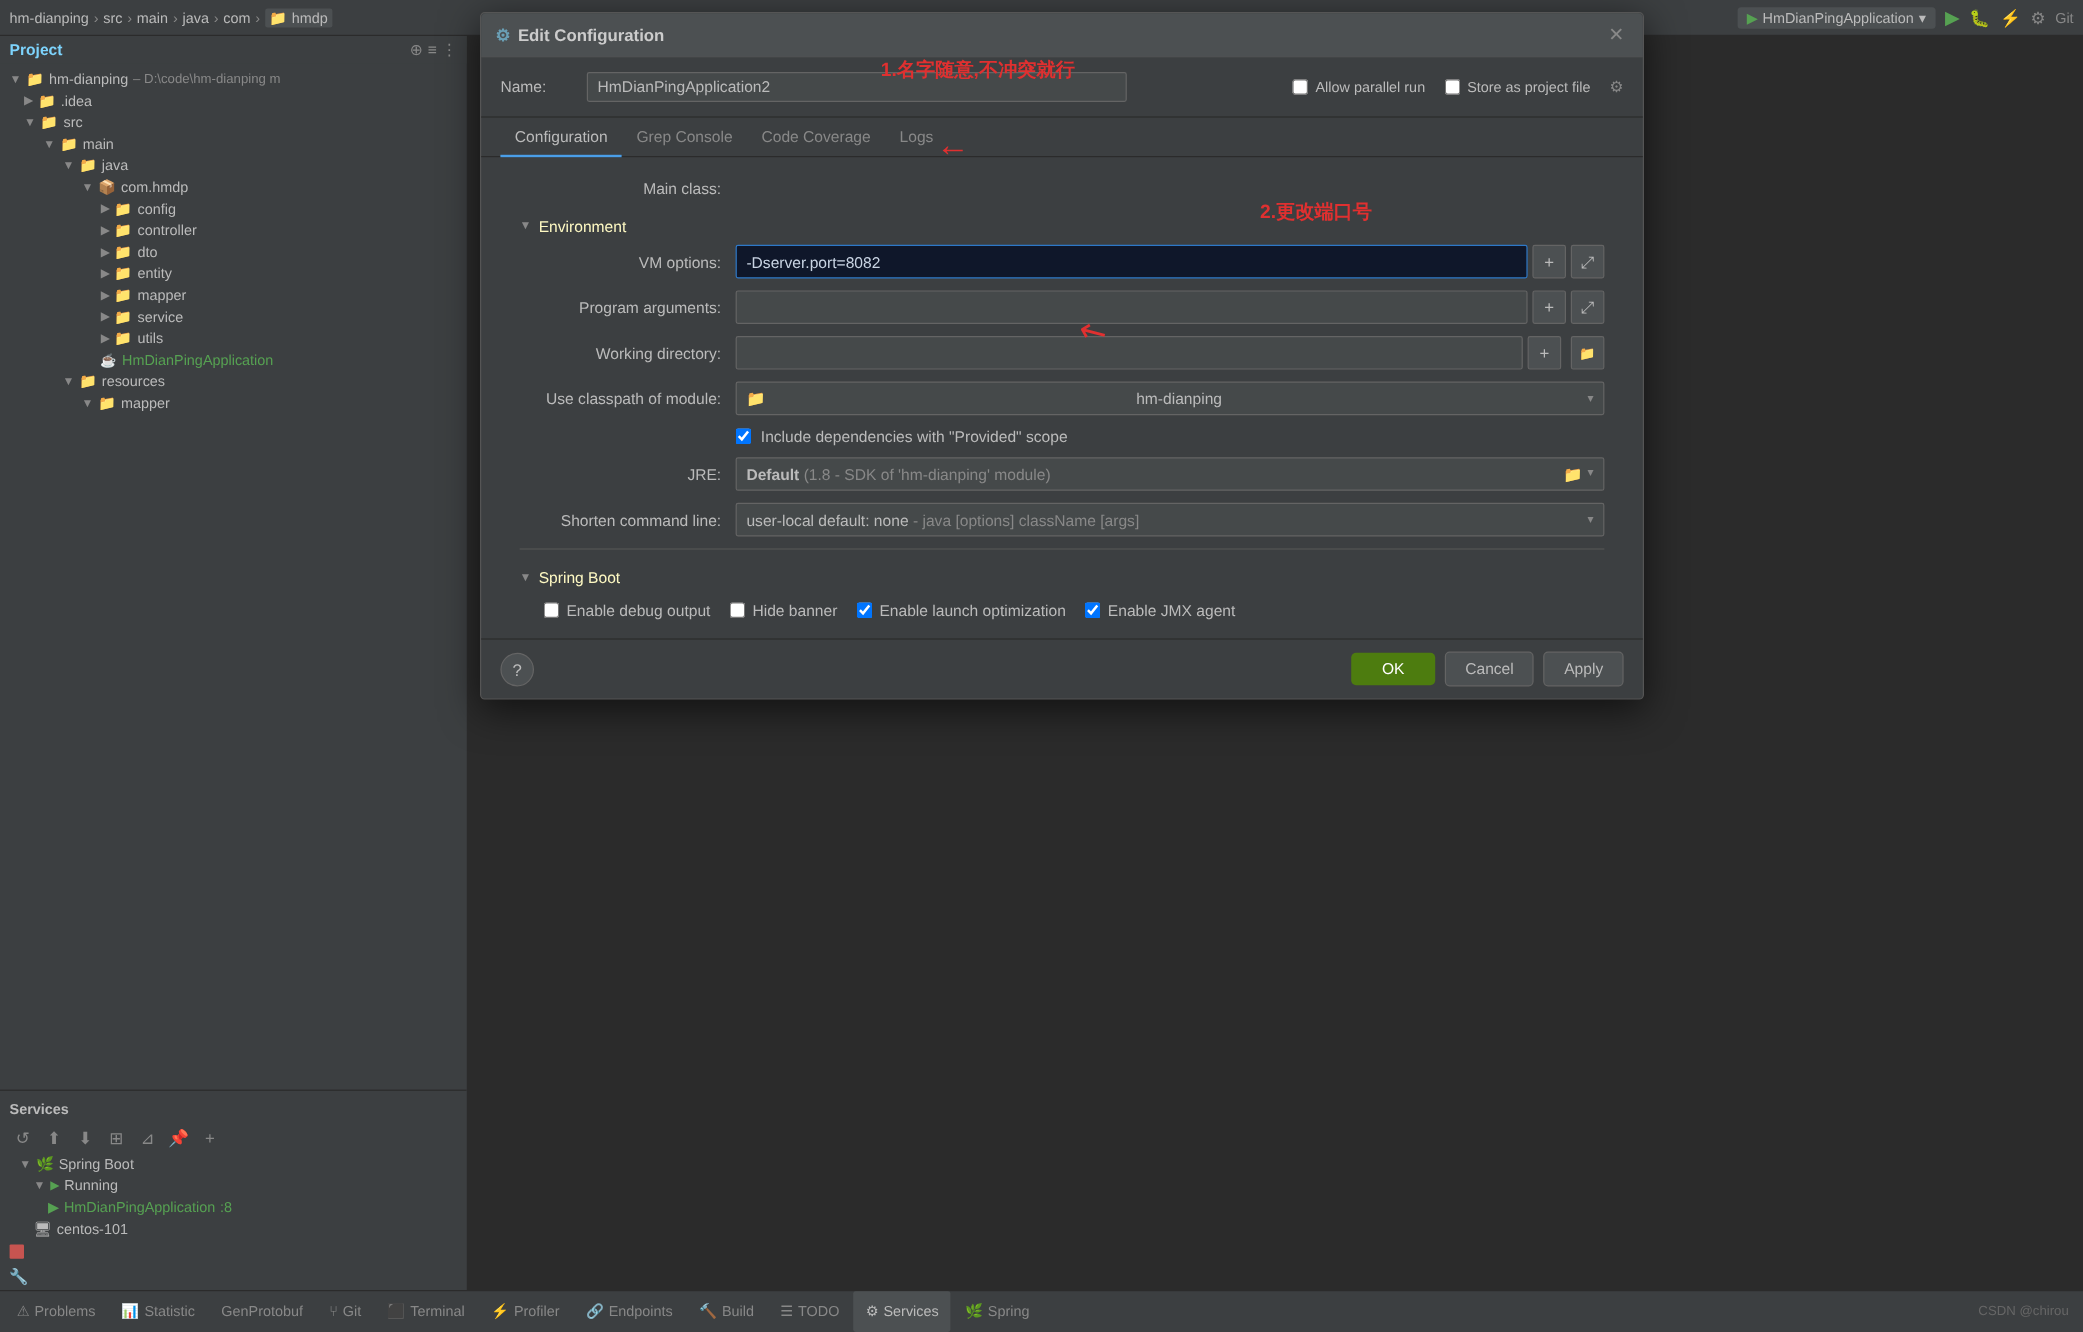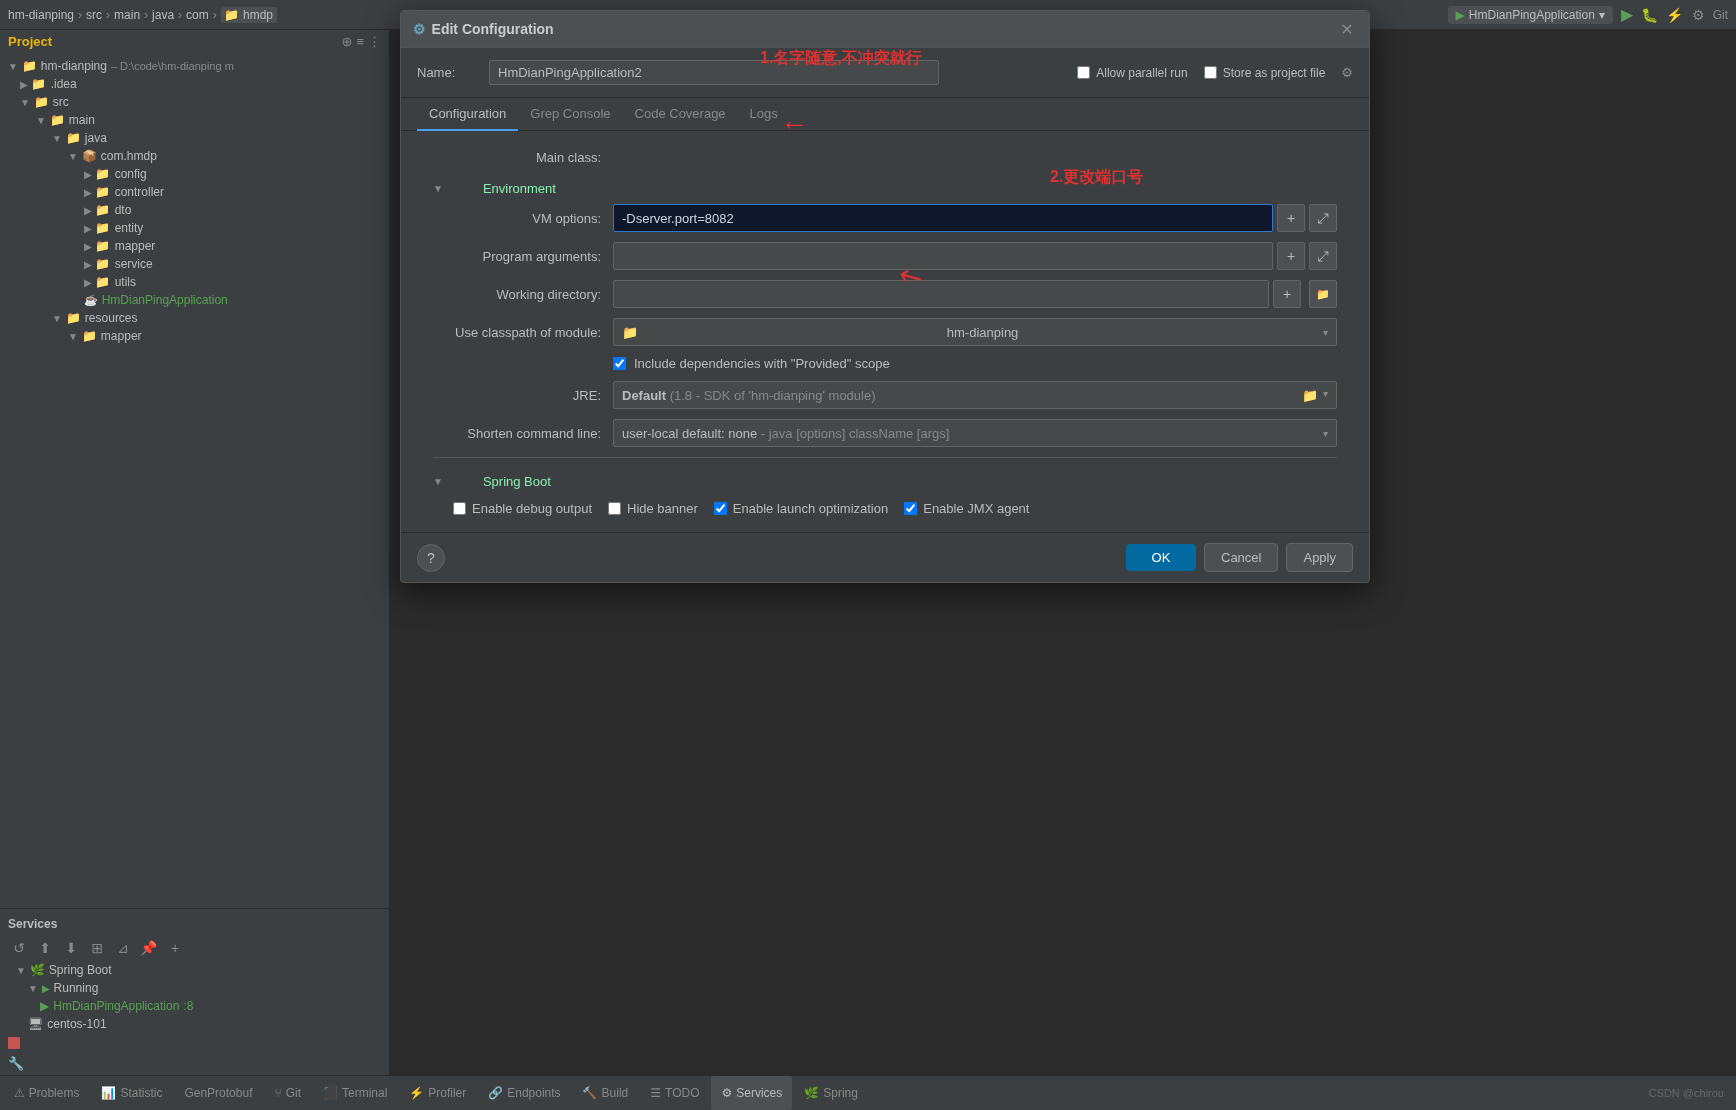--- a/index.html
+++ b/index.html
@@ -67,21 +67,21 @@
     .sidebar-header {
       display: flex;
       align-items: center;
       justify-content: space-between;
       padding: 4px 8px;
       background: #3c3f41;
     }
     .sidebar-title {
       font-size: 13px;
       font-weight: bold;
-      color: #eab308;
+      color: #7dd3fc;
     }
     .sidebar-icons {
       display: flex;
       align-items: center;
       gap: 4px;
     }
     .sidebar-tree {
       flex: 1;
       overflow-y: auto;
       padding: 4px 0;
@@ -373,22 +373,21 @@
       gap: 6px;
       margin: 8px 0;
       cursor: pointer;
     }
     .section-triangle {
       color: #888;
       font-size: 10px;
     }
     .section-title {
       font-size: 13px;
-      color: #86efac;
-      margin-left: 34px;
+      color: #fef9c3;
     }
 
     
     .checkbox-row {
       display: flex;
       align-items: center;
       gap: 8px;
       padding-left: 180px;
       margin-bottom: 10px;
     }
@@ -433,21 +432,21 @@
       background: #4c5052;
       color: #bbbbbb;
       display: flex;
       align-items: center;
       justify-content: center;
       cursor: pointer;
       font-size: 14px;
     }
     .spacer { flex: 1; }
     .btn-ok {
-      background: #0369a1;
+      background: #4d7c0f;
       color: #fff;
       border: none;
       padding: 6px 24px;
       border-radius: 4px;
       font-size: 13px;
       cursor: pointer;
       min-width: 70px;
     }
     .btn-cancel {
       background: #4c5052;
@@ -711,21 +710,21 @@
 
       <div style="padding-left:8px;margin-top:4px;">
         <span style="cursor:pointer;color:#888;">🔧</span>
       </div>
     </div>
   </div>
 
   <div style="flex:1;background:#2b2b2b;"></div>
 </div>
 
-<div class="annotation-label" style="top:48px;left:760px;">1.名字随意,不冲突就行</div>
+<div class="annotation-label" style="top:48px;left:734px;">1.名字随意,不冲突就行</div>
 
 <div class="annotation-arrow" style="top:105px;left:780px;font-size:28px;color:#e03030;">←</div>
 
 <div class="annotation-label" style="top:167px;left:1050px;">2.更改端口号</div>
 
 <div class="annotation-arrow" style="top:260px;left:900px;font-size:28px;color:#e03030;transform:rotate(60deg);">↙</div>
 
 <div class="dialog">
 
   <div class="dialog-titlebar">

